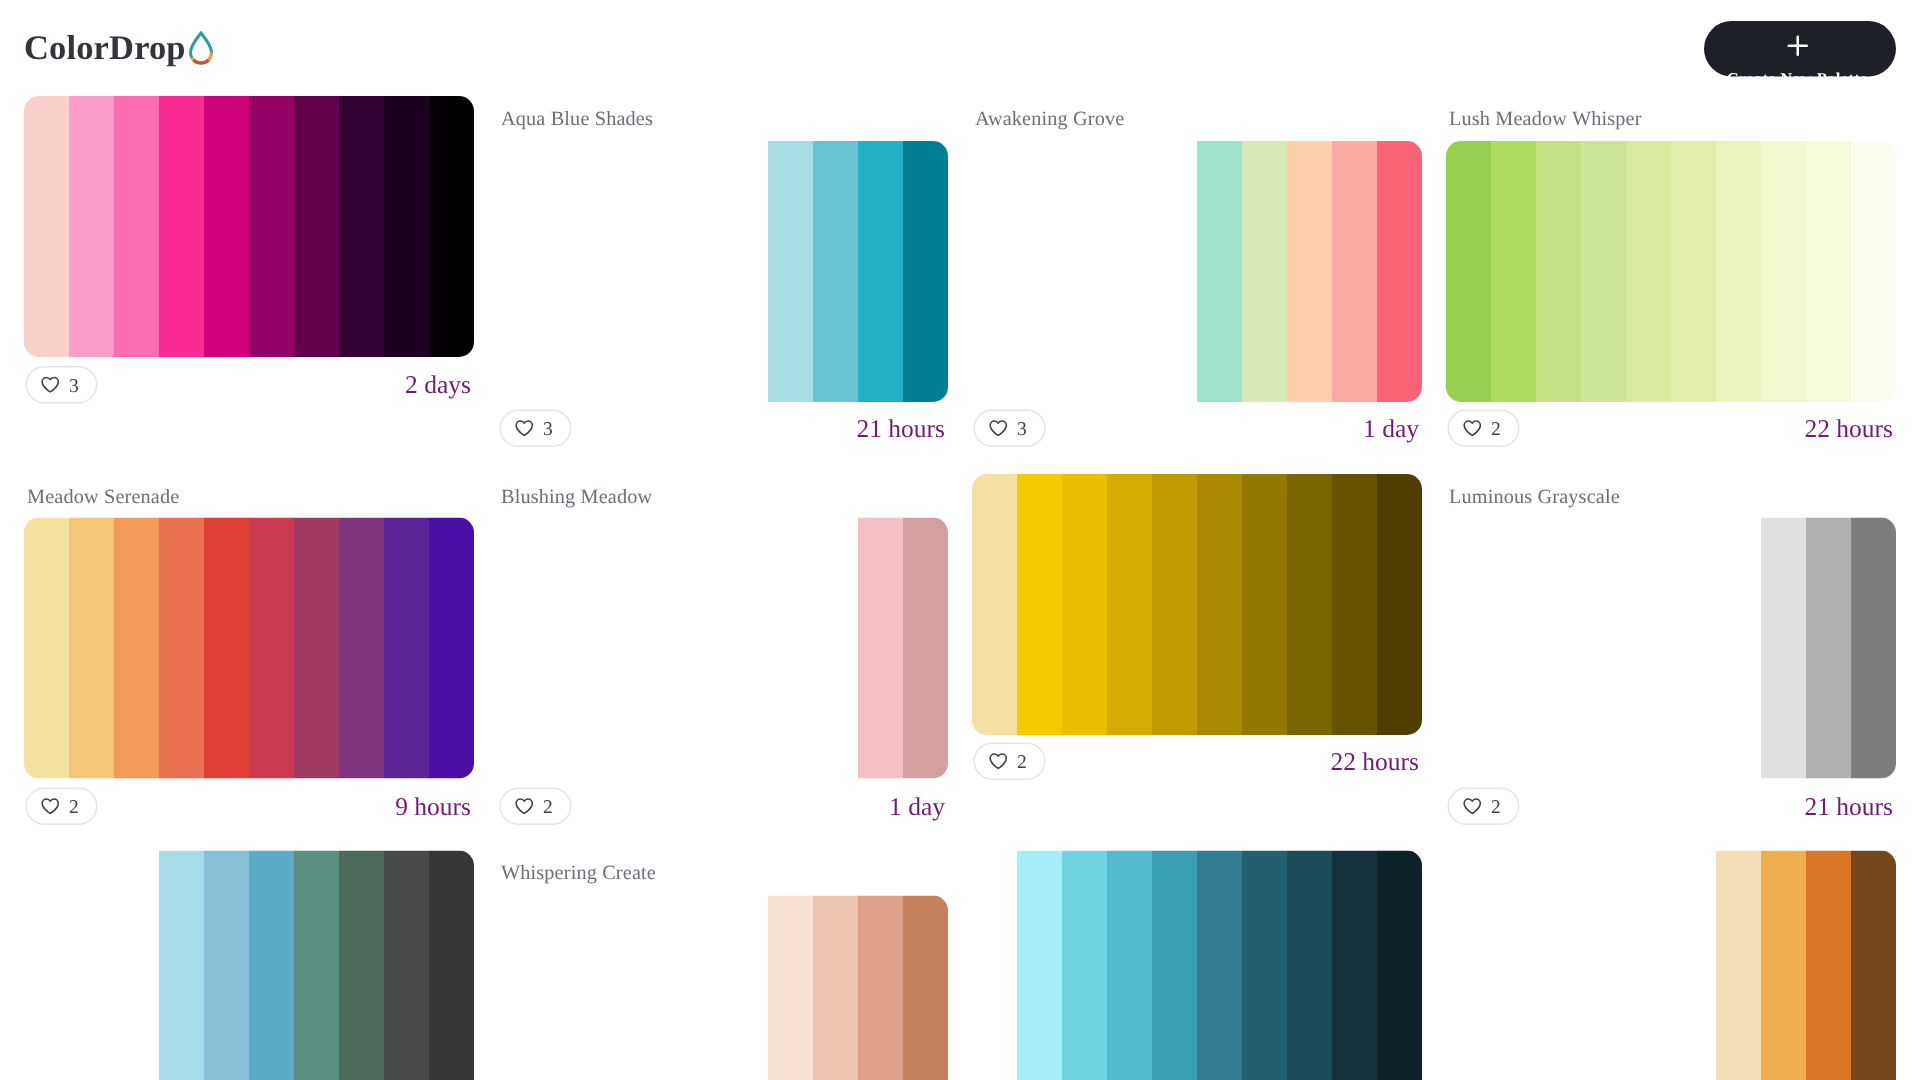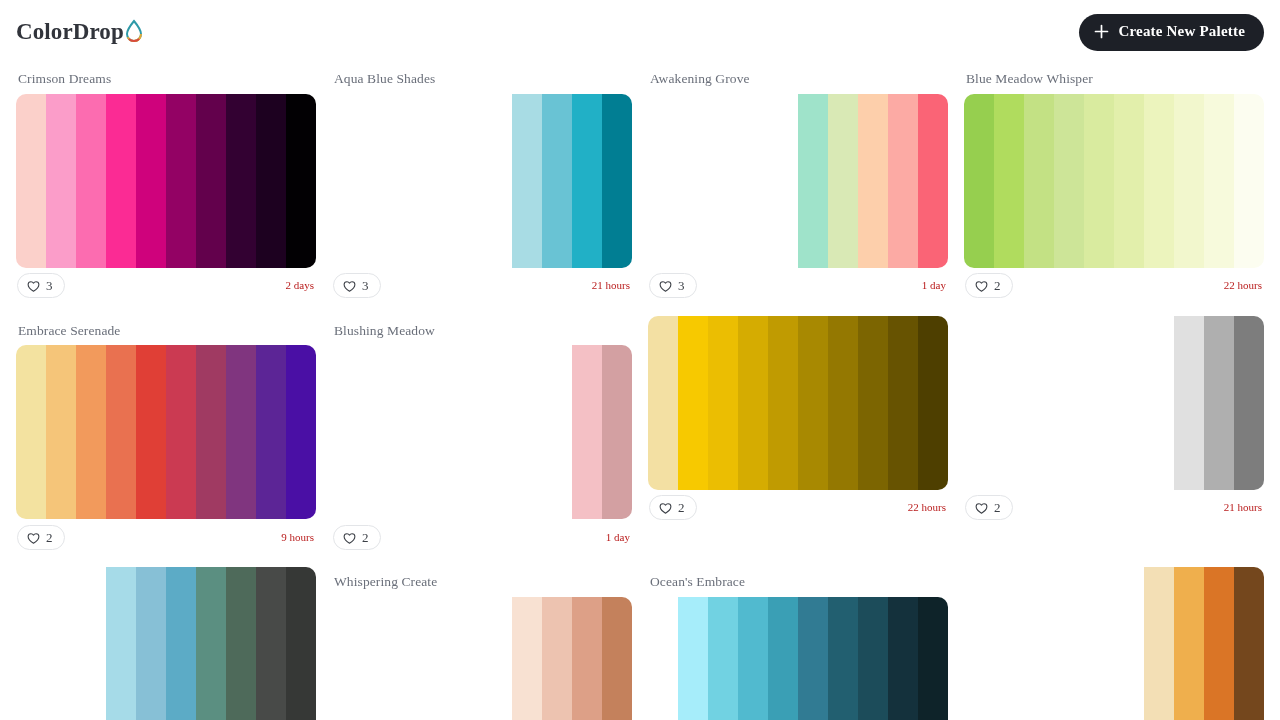--- a/index.html
+++ b/index.html
@@ -15,20 +15,21 @@
   .header {
     height: 64px;
     padding: 0 16px;
     display: flex;
     align-items: center;
     justify-content: space-between;
     background: #ffffff;
   }
   .brand {
     display: flex;
+    align-items: center;
     gap: 0;
   }
   .brand-text {
     font-family: "Liberation Serif", "DejaVu Serif", serif;
     font-size: 23px;
     font-weight: 700;
     color: #31343b;
     letter-spacing: .1px;
   }
   .brand-drop { width: 20px; height: 24px; display: block; }
@@ -36,25 +37,26 @@
   .create-btn {
     display: inline-flex;
     align-items: center;
     gap: 9px;
     background: #1d2027;
     color: #ffffff;
     border: none;
     border-radius: 999px;
     padding: 9px 19px 10px 15px;
     font-family: "Liberation Serif", "DejaVu Serif", serif;
-    font-size: 15px;
+    font-size: 11px;
     font-weight: 600;
     letter-spacing: .2px;
     cursor: pointer;
     height: 37px;
+    flex-direction: column;
   }
   .plus-icon { width: 15px; height: 15px; display: block; flex: none; }
 
   
   .grid {
     padding: 0 16px;
     display: grid;
     grid-template-columns: repeat(4, 1fr);
     column-gap: 16px;
     row-gap: 0;
@@ -100,22 +102,22 @@
   }
   .heart-icon { width: 13px; height: 13px; display: block; flex: none; }
   .like-count {
     font-family: "Liberation Serif", "DejaVu Serif", serif;
     font-size: 13px;
     color: #3b3f46;
     line-height: 1;
   }
   .timestamp {
     font-family: "Liberation Serif", "DejaVu Serif", serif;
-    font-size: 11px;
-    color: #b91c1c;
+    font-size: 17px;
+    color: #701a75;
     line-height: 1;
     padding-right: 1px;
   }
 </style>
 </head>
 <body>
 
 <div class="header">
   <div class="brand">
     <span class="brand-text">ColorDrop</span>
@@ -134,21 +136,20 @@
       <svg viewBox="0 0 15 15" width="15" height="15" aria-hidden="true">
         <path d="M7.5 1.5 V13.5 M1.5 7.5 H13.5" stroke="#ffffff" stroke-width="1.7" stroke-linecap="round"></path>
       </svg>
     </span>
     <span>Create New Palette</span>
   </button>
 </div>
 
 <div class="grid" id="palette-grid">
     <div class="card">
-      <div class="card-title">Crimson Dreams</div>
       <div class="swatch">
         <div class="stripe" style="background: rgb(251, 208, 202); width: 10%;"></div>
         <div class="stripe" style="background: rgb(251, 157, 201); width: 10%;"></div>
         <div class="stripe" style="background: rgb(252, 108, 176); width: 10%;"></div>
         <div class="stripe" style="background: rgb(251, 43, 148); width: 10%;"></div>
         <div class="stripe" style="background: rgb(207, 2, 124); width: 10%;"></div>
         <div class="stripe" style="background: rgb(147, 2, 100); width: 10%;"></div>
         <div class="stripe" style="background: rgb(99, 1, 76); width: 10%;"></div>
         <div class="stripe" style="background: rgb(51, 1, 50); width: 10%;"></div>
         <div class="stripe" style="background: rgb(29, 1, 32); width: 10%;"></div>
@@ -195,21 +196,21 @@
         <div class="like-pill">
           <span class="heart-icon"><svg viewBox="0 0 14 13" width="13" height="13" aria-hidden="true">
               <path d="M7 11.6 C7 11.6 1.2 8.2 1.2 4.4 C1.2 2.6 2.6 1.3 4.3 1.3 C5.5 1.3 6.5 2 7 2.9 C7.5 2 8.5 1.3 9.7 1.3 C11.4 1.3 12.8 2.6 12.8 4.4 C12.8 8.2 7 11.6 7 11.6 Z" fill="none" stroke="#3b3f46" stroke-width="1.15" stroke-linejoin="round"></path>
             </svg></span>
           <span class="like-count">3</span>
         </div>
         <div class="timestamp">1 day</div>
       </div>
     </div>
     <div class="card">
-      <div class="card-title">Blue Meadow Whisper</div>
+      <div class="card-title">Lush Meadow Whisper</div>
       <div class="swatch">
         <div class="stripe" style="background: rgb(150, 207, 79); width: 10%;"></div>
         <div class="stripe" style="background: rgb(176, 220, 94); width: 10%;"></div>
         <div class="stripe" style="background: rgb(195, 225, 132); width: 10%;"></div>
         <div class="stripe" style="background: rgb(205, 229, 152); width: 10%;"></div>
         <div class="stripe" style="background: rgb(217, 235, 159); width: 10%;"></div>
         <div class="stripe" style="background: rgb(226, 239, 171); width: 10%;"></div>
         <div class="stripe" style="background: rgb(236, 244, 189); width: 10%;"></div>
         <div class="stripe" style="background: rgb(242, 247, 205); width: 10%;"></div>
         <div class="stripe" style="background: rgb(247, 250, 220); width: 10%;"></div>
@@ -219,21 +220,21 @@
         <div class="like-pill">
           <span class="heart-icon"><svg viewBox="0 0 14 13" width="13" height="13" aria-hidden="true">
               <path d="M7 11.6 C7 11.6 1.2 8.2 1.2 4.4 C1.2 2.6 2.6 1.3 4.3 1.3 C5.5 1.3 6.5 2 7 2.9 C7.5 2 8.5 1.3 9.7 1.3 C11.4 1.3 12.8 2.6 12.8 4.4 C12.8 8.2 7 11.6 7 11.6 Z" fill="none" stroke="#3b3f46" stroke-width="1.15" stroke-linejoin="round"></path>
             </svg></span>
           <span class="like-count">2</span>
         </div>
         <div class="timestamp">22 hours</div>
       </div>
     </div>
     <div class="card">
-      <div class="card-title">Embrace Serenade</div>
+      <div class="card-title">Meadow Serenade</div>
       <div class="swatch">
         <div class="stripe" style="background: rgb(243, 226, 160); width: 10%;"></div>
         <div class="stripe" style="background: rgb(245, 197, 121); width: 10%;"></div>
         <div class="stripe" style="background: rgb(242, 154, 92); width: 10%;"></div>
         <div class="stripe" style="background: rgb(233, 113, 80); width: 10%;"></div>
         <div class="stripe" style="background: rgb(224, 63, 54); width: 10%;"></div>
         <div class="stripe" style="background: rgb(203, 58, 82); width: 10%;"></div>
         <div class="stripe" style="background: rgb(160, 58, 98); width: 10%;"></div>
         <div class="stripe" style="background: rgb(128, 53, 127); width: 10%;"></div>
         <div class="stripe" style="background: rgb(92, 37, 150); width: 10%;"></div>
@@ -282,20 +283,21 @@
         <div class="like-pill">
           <span class="heart-icon"><svg viewBox="0 0 14 13" width="13" height="13" aria-hidden="true">
               <path d="M7 11.6 C7 11.6 1.2 8.2 1.2 4.4 C1.2 2.6 2.6 1.3 4.3 1.3 C5.5 1.3 6.5 2 7 2.9 C7.5 2 8.5 1.3 9.7 1.3 C11.4 1.3 12.8 2.6 12.8 4.4 C12.8 8.2 7 11.6 7 11.6 Z" fill="none" stroke="#3b3f46" stroke-width="1.15" stroke-linejoin="round"></path>
             </svg></span>
           <span class="like-count">2</span>
         </div>
         <div class="timestamp">22 hours</div>
       </div>
     </div>
     <div class="card">
+      <div class="card-title">Luminous Grayscale</div>
       <div class="swatch">
         <div class="stripe" style="background: rgb(224, 224, 224); width: 10%;"></div>
         <div class="stripe" style="background: rgb(175, 175, 175); width: 10%;"></div>
         <div class="stripe" style="background: rgb(125, 125, 125); width: 10%;"></div>
       </div>
       <div class="meta">
         <div class="like-pill">
           <span class="heart-icon"><svg viewBox="0 0 14 13" width="13" height="13" aria-hidden="true">
               <path d="M7 11.6 C7 11.6 1.2 8.2 1.2 4.4 C1.2 2.6 2.6 1.3 4.3 1.3 C5.5 1.3 6.5 2 7 2.9 C7.5 2 8.5 1.3 9.7 1.3 C11.4 1.3 12.8 2.6 12.8 4.4 C12.8 8.2 7 11.6 7 11.6 Z" fill="none" stroke="#3b3f46" stroke-width="1.15" stroke-linejoin="round"></path>
             </svg></span>
@@ -318,21 +320,20 @@
     <div class="card">
       <div class="card-title">Whispering Create</div>
       <div class="swatch">
         <div class="stripe" style="background: rgb(248, 225, 210); width: 10%;"></div>
         <div class="stripe" style="background: rgb(237, 195, 176); width: 10%;"></div>
         <div class="stripe" style="background: rgb(221, 160, 135); width: 10%;"></div>
         <div class="stripe" style="background: rgb(196, 129, 92); width: 10%;"></div>
       </div>
     </div>
     <div class="card">
-      <div class="card-title">Ocean's Embrace</div>
       <div class="swatch">
         <div class="stripe" style="background: rgb(166, 237, 250); width: 10%;"></div>
         <div class="stripe" style="background: rgb(113, 210, 226); width: 10%;"></div>
         <div class="stripe" style="background: rgb(81, 186, 207); width: 10%;"></div>
         <div class="stripe" style="background: rgb(58, 159, 181); width: 10%;"></div>
         <div class="stripe" style="background: rgb(49, 123, 147); width: 10%;"></div>
         <div class="stripe" style="background: rgb(34, 95, 112); width: 10%;"></div>
         <div class="stripe" style="background: rgb(28, 76, 90); width: 10%;"></div>
         <div class="stripe" style="background: rgb(20, 49, 60); width: 10%;"></div>
         <div class="stripe" style="background: rgb(14, 35, 41); width: 10%;"></div>

